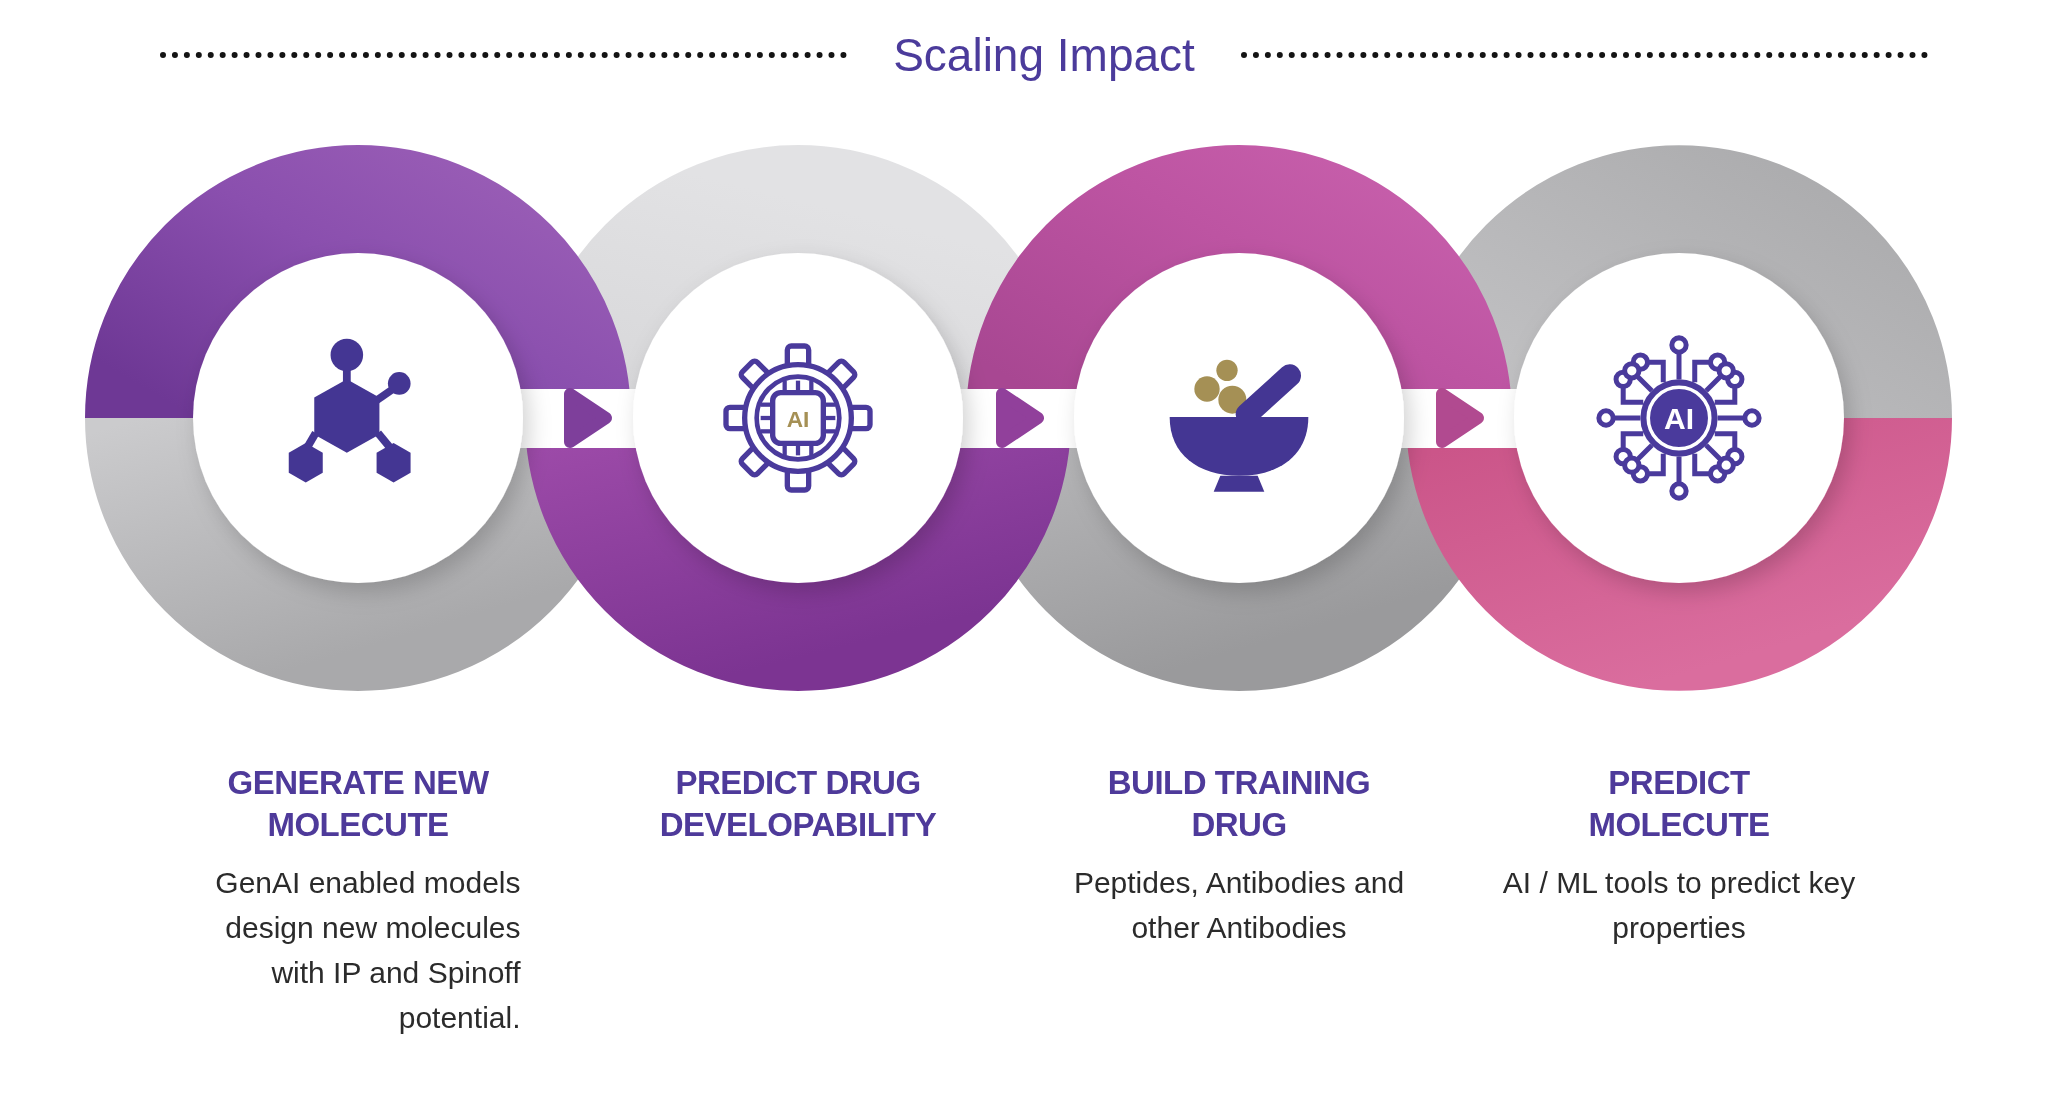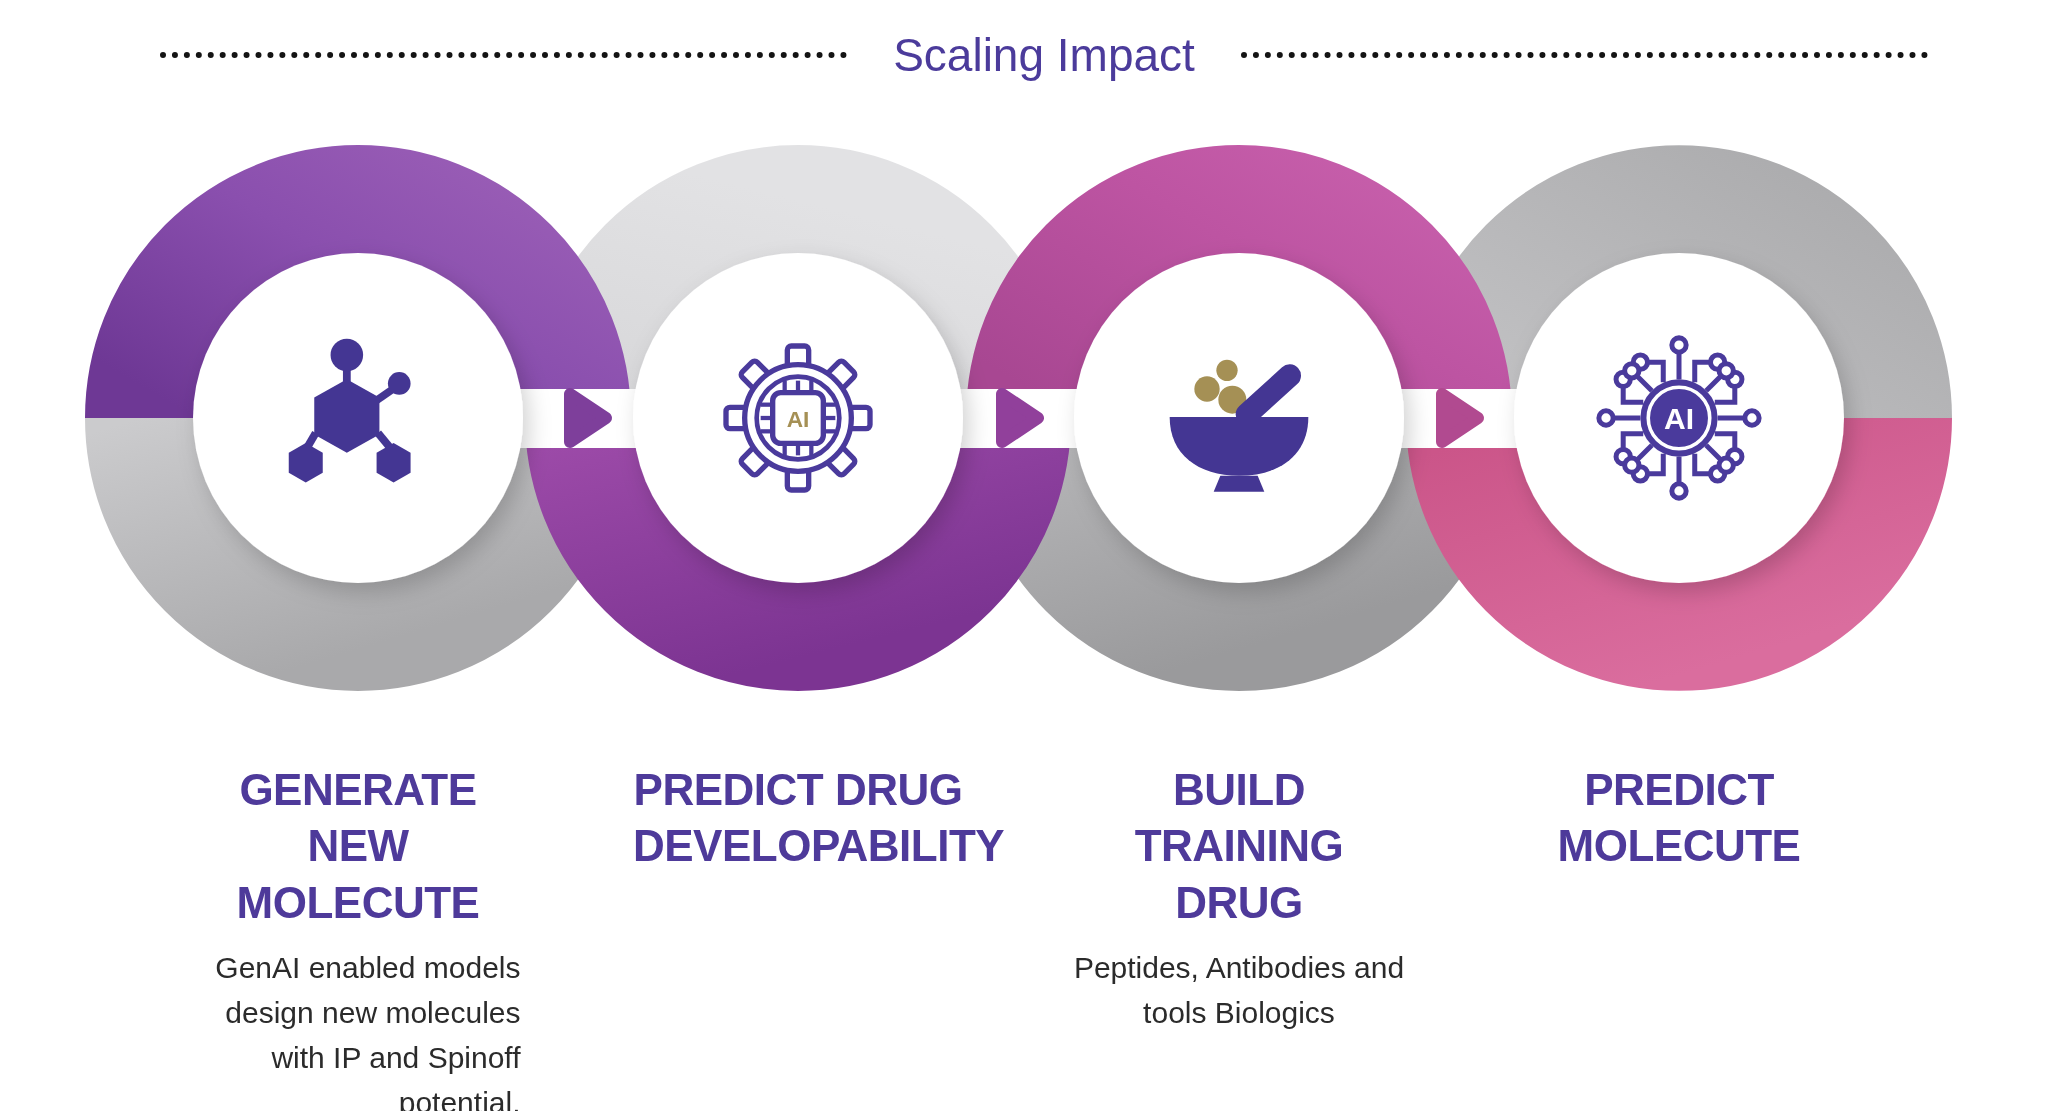--- a/index.html
+++ b/index.html
@@ -27,21 +27,21 @@
   #icon-mortar{left:1159px;top:337px;}
   #icon-circuit{left:1586px;top:325px;}
   
   .step-text{position:absolute;top:762px;width:420px;text-align:center;}
   .step-text.c1{left:148px;}
   .step-text.c2{left:588px;text-align:center;}
   .step-text.c3{left:1029px;}
   .step-text.c4{left:1469px;}
   .step-heading{
     margin:0 auto;max-width:330px;
-    font-size:44px;font-weight:700;line-height:1.28;
+    font-size:33px;font-weight:700;line-height:1.28;
     color:#4e3a9a;letter-spacing:-0.5px;
   }
   .step-desc{
     margin:14px auto 0 auto;
     font-size:30px;font-weight:400;line-height:1.5;color:#2b2b2b;
   }
   .c1 .step-desc{max-width:325px;text-align:right;}
   .c2 .step-desc{max-width:310px;}
   .c3 .step-desc{max-width:345px;}
   .c4 .step-desc{max-width:355px;}
@@ -234,19 +234,20 @@
 
   <div class="step-text c1">
     <div class="step-heading">GENERATE NEW MOLECUTE</div>
     <div class="step-desc">GenAI enabled models design new molecules with IP and Spinoff potential.</div>
   </div>
   <div class="step-text c2">
     <div class="step-heading">PREDICT DRUG DEVELOPABILITY</div>
   </div>
   <div class="step-text c3">
     <div class="step-heading">BUILD TRAINING DRUG</div>
-    <div class="step-desc">Peptides, Antibodies and tools Biologics</div>
+    <div class="step-desc">Peptides, Antibodies and other Antibodies</div>
   </div>
   <div class="step-text c4">
     <div class="step-heading">PREDICT MOLECUTE</div>
+    <div class="step-desc">AI / ML tools to predict key properties</div>
   </div>
 
 </div>
 
 </body></html>

